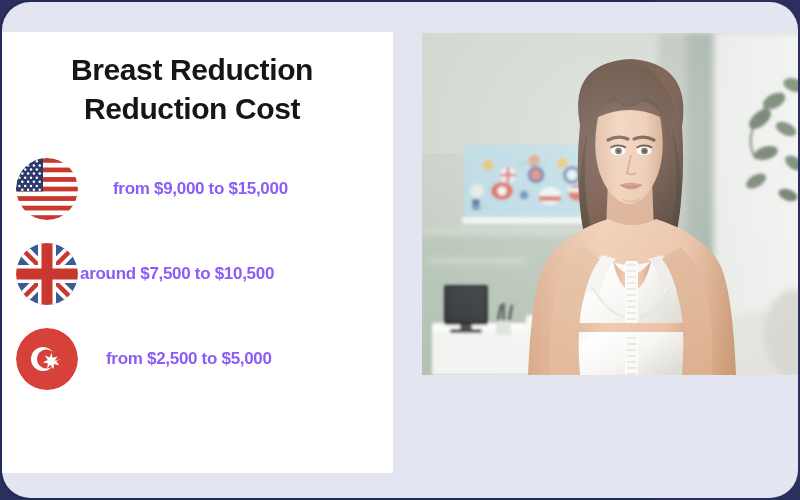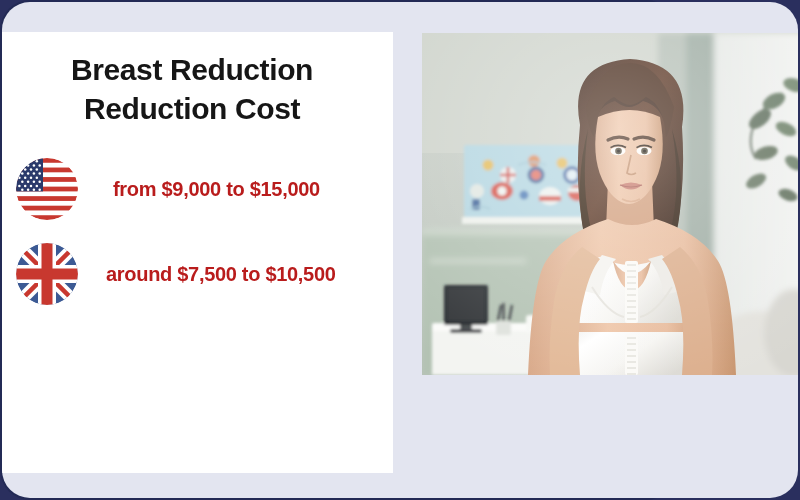--- a/index.html
+++ b/index.html
@@ -51,26 +51,26 @@
   .flag-wrap{
     position:relative; width:66px; height:66px; flex:0 0 66px;
     margin-left:12px;
   }
   .flag-circle{
     position:absolute; left:2px; top:2px;
     width:62px; height:62px; border-radius:50%;
     overflow:hidden;
   }
   .price-text{
-    font-size:20px; font-weight:bold; color:#b91c1c;
+    font-size:17px; font-weight:bold; color:#8b5cf6;
     letter-spacing:-0.3px; white-space:nowrap;
     font-family:"Liberation Sans", sans-serif;
   }
   #row-us .price-text{ margin-left:33px; }
-  #row-uk .price-text{ margin-left:26px; }
+  #row-uk .price-text{ }
   #row-tr .price-text{ margin-left:26px; }
 
   
   #clinic-photo{
     position:absolute; left:420px; top:31px;
     width:382px; height:342px;
     overflow:hidden;
     background:#c8cfc9;
   }
   #clinic-photo svg{ display:block; width:100%; height:100%; }
@@ -173,20 +173,33 @@
                 <rect x="22" y="0" width="18" height="62" fill="#ffffff"></rect>
                 <rect x="0" y="25.5" width="62" height="11" fill="#c8382f"></rect>
                 <rect x="25.5" y="0" width="11" height="62" fill="#c8382f"></rect>
               </g>
             </svg>
           </div>
         </div>
         <div class="price-text">around $7,500 to $10,500</div>
       </div>
 
+      <div class="price-row" id="row-tr">
+        <div class="flag-wrap">
+          <div class="flag-circle">
+            <svg viewBox="0 0 62 62" xmlns="http://www.w3.org/2000/svg">
+              <circle cx="31" cy="31" r="31" fill="#d6413a"></circle>
+              <circle cx="27" cy="31" r="12" fill="#ffffff"></circle>
+              <circle cx="30.5" cy="31" r="9.6" fill="#d6413a"></circle>
+              <polygon fill="#ffffff" points="45.2,31 40.1,32.9 43.3,37.3 38.0,35.9 37.6,41.3 34.6,36.8 30.9,40.7 32.0,35.4 26.8,34.2 31.8,31.9 28.8,27.4 33.9,29.6 35.3,24.4 36.5,29.7 41.7,28.4 38.4,32.7"></polygon>
+            </svg>
+          </div>
+        </div>
+        <div class="price-text">from $2,500 to $5,000</div>
+      </div>
 
     </div>
 
     <div id="clinic-photo">
       <svg viewBox="0 0 382 342" xmlns="http://www.w3.org/2000/svg" preserveAspectRatio="xMidYMid slice">
         <defs>
           <linearGradient id="wallG" x1="0" y1="0" x2="0" y2="1">
             <stop offset="0%" stop-color="#cdd2cb"></stop>
             <stop offset="55%" stop-color="#c3cac2"></stop>
             <stop offset="100%" stop-color="#b9c3ba"></stop>

